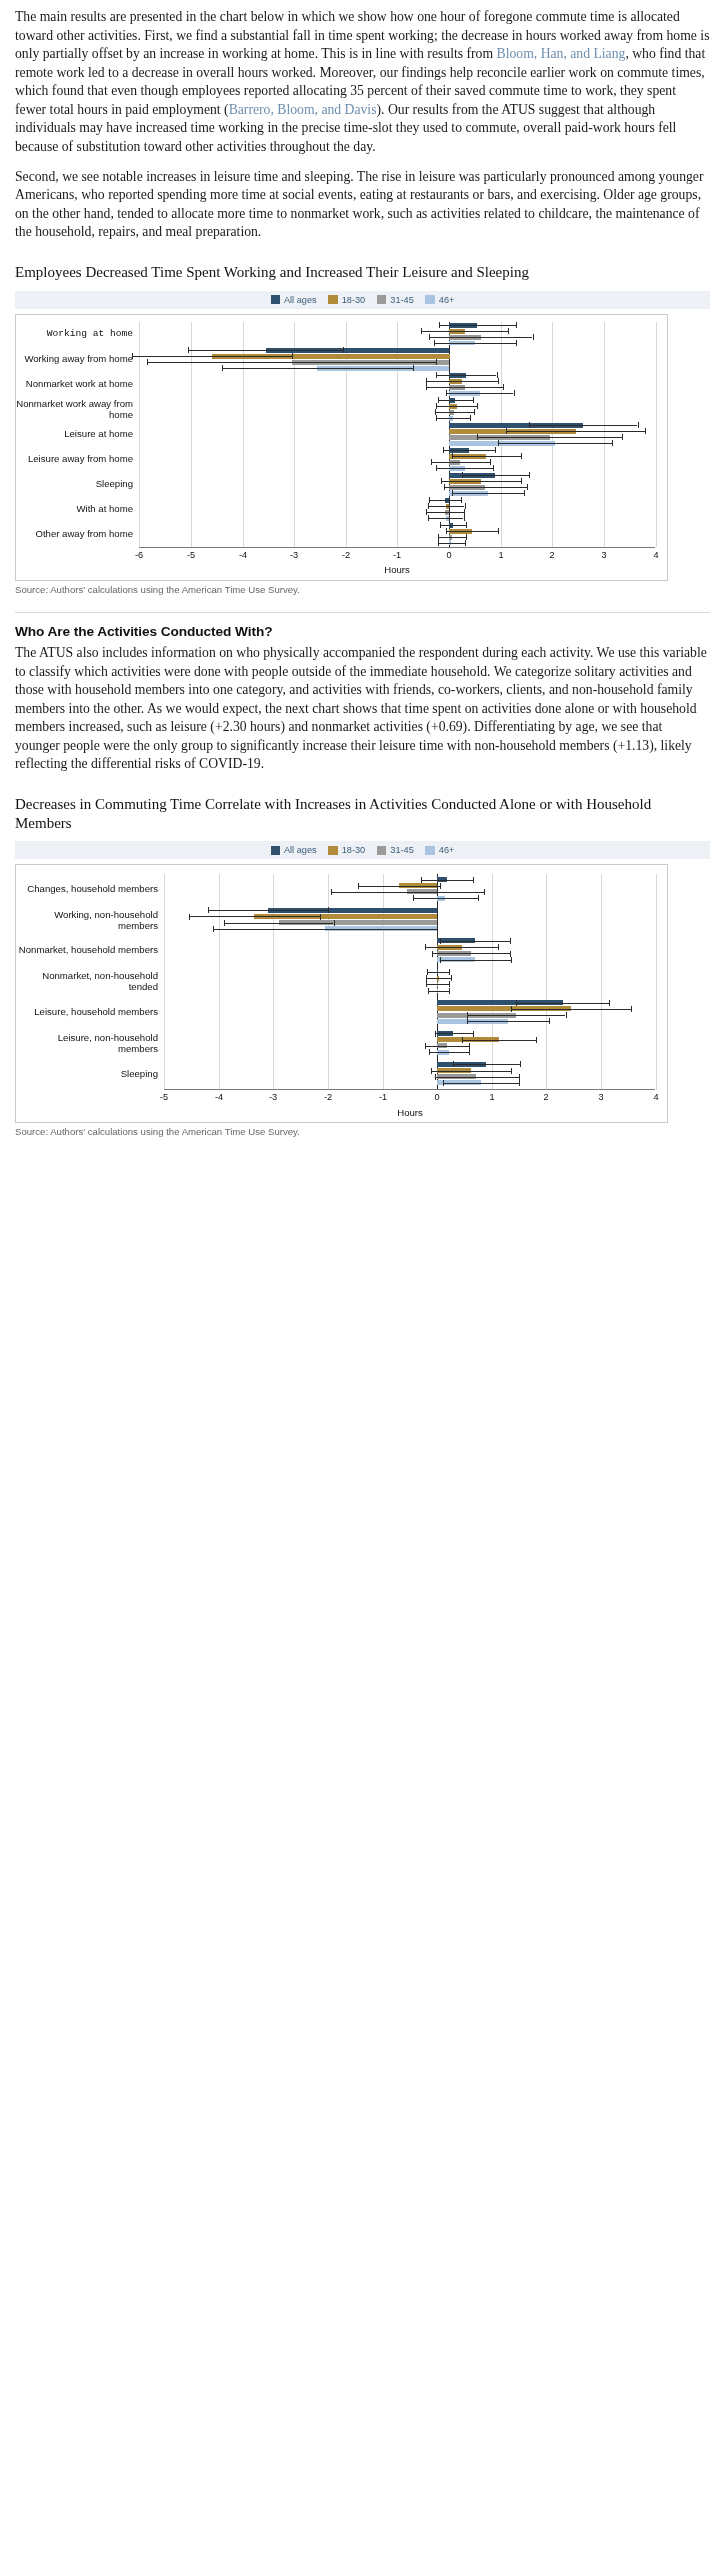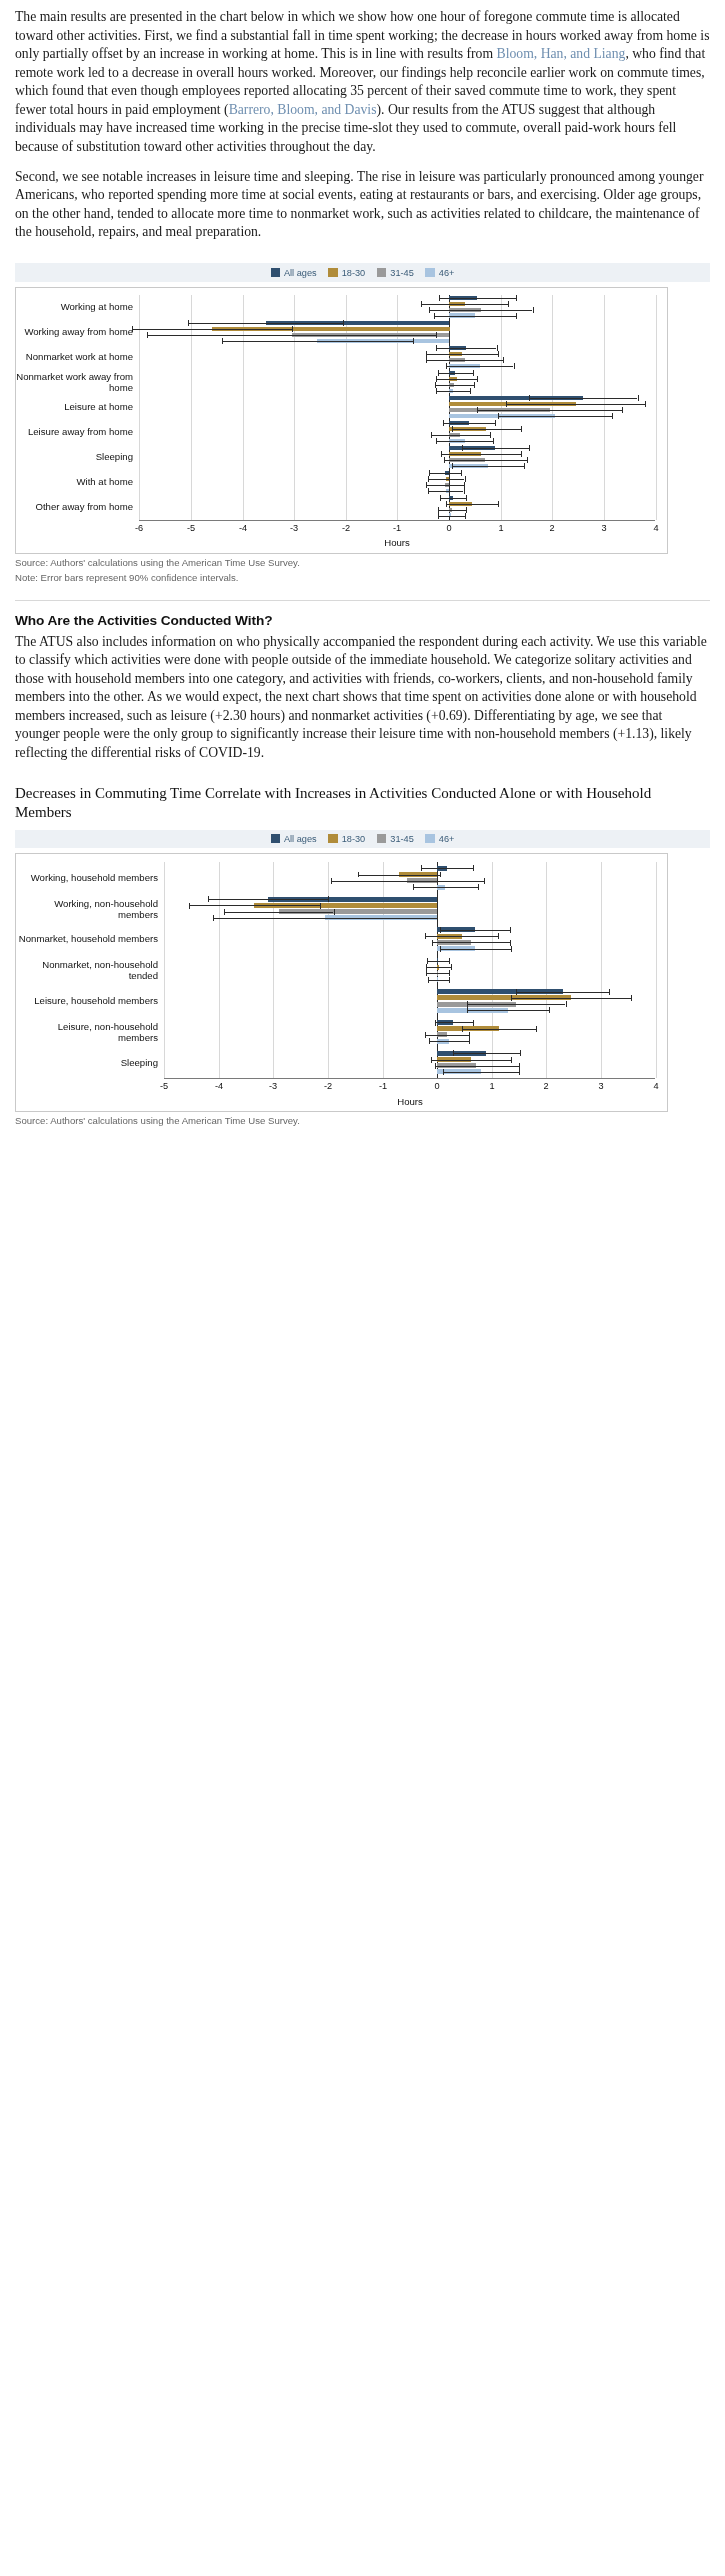--- a/index.html
+++ b/index.html
@@ -140,20 +140,21 @@
 <body>
 
 <div class="page">
 
   <p class="body-text">
     <span>The main results are presented in the chart below in which we show how one hour of foregone commute time is allocated toward other activities. First, we find a substantial fall in time spent working; the decrease in hours worked away from home is only partially offset by an increase in working at home. This is in line with results from </span><a class="cite" href="#">Bloom, Han, and Liang</a><span>, who find that remote work led to a decrease in overall hours worked. Moreover, our findings help reconcile earlier work on commute times, which found that even though employees reported allocating 35 percent of their saved commute time to work, they spent fewer total hours in paid employment (</span><a class="cite" href="#">Barrero, Bloom, and Davis</a><span>). Our results from the ATUS suggest that although individuals may have increased time working in the precise time-slot they used to commute, overall paid-work hours fell because of substitution toward other activities throughout the day.</span>
   </p>
   <p class="body-text">Second, we see notable increases in leisure time and sleeping. The rise in leisure was particularly pronounced among younger Americans, who reported spending more time at social events, eating at restaurants or bars, and exercising. Older age groups, on the other hand, tended to allocate more time to nonmarket work, such as activities related to childcare, the maintenance of the household, repairs, and meal preparation.</p>
 
   <div class="chart-block">
+    <div class="chart-title">Employees Decreased Time Spent Working and Increased Their Leisure and Sleeping</div>
     <div class="legend">
       <span class="legend-item">
         <span class="legend-swatch" style="background:#2f4f6f"></span>
         <span>All ages</span>
       </span>
       <span class="legend-item">
         <span class="legend-swatch" style="background:#b08c3a"></span>
         <span>18-30</span>
       </span>
       <span class="legend-item">
@@ -171,21 +172,21 @@
           <div class="gridline" style="left: 175px; top: 6.7px; height: 225px; bottom: auto;"></div>
           <div class="gridline" style="left: 227px; top: 6.7px; height: 225px; bottom: auto;"></div>
           <div class="gridline" style="left: 278px; top: 6.7px; height: 225px; bottom: auto;"></div>
           <div class="gridline" style="left: 330px; top: 6.7px; height: 225px; bottom: auto;"></div>
           <div class="gridline" style="left: 381px; top: 6.7px; height: 225px; bottom: auto;"></div>
           <div class="zeroline" style="left: 433px; top: 6.7px; height: 225px; bottom: auto;"></div>
           <div class="gridline" style="left: 485px; top: 6.7px; height: 225px; bottom: auto;"></div>
           <div class="gridline" style="left: 536px; top: 6.7px; height: 225px; bottom: auto;"></div>
           <div class="gridline" style="left: 588px; top: 6.7px; height: 225px; bottom: auto;"></div>
           <div class="gridline" style="left: 640px; top: 6.7px; height: 225px; bottom: auto;"></div>
-          <div class="cat-label" style="top: 19px; left: 0px; width: 117px;">Working at home</div>
+          <div class="cat-label" style="top: 19px; left: 0px; width: 117px; font-family: Liberation Mono, monospace;">Working at home</div>
           <div class="cat-label" style="top: 44px; left: 0px; width: 117px;">Working away from home</div>
           <div class="cat-label" style="top: 69px; left: 0px; width: 117px;">Nonmarket work at home</div>
           <div class="cat-label" style="top: 94px; left: 0px; width: 117px;">Nonmarket work away from home</div>
           <div class="cat-label" style="top: 119px; left: 0px; width: 117px;">Leisure at home</div>
           <div class="cat-label" style="top: 144px; left: 0px; width: 117px;">Leisure away from home</div>
           <div class="cat-label" style="top: 169px; left: 0px; width: 117px;">Sleeping</div>
           <div class="cat-label" style="top: 194px; left: 0px; width: 117px;">With at home</div>
           <div class="cat-label" style="top: 219px; left: 0px; width: 117px;">Other away from home</div>
           <div class="bar" style="left: 433px; top: 8px; width: 28px; height: 4.6px; background: rgb(47, 79, 111);"></div>
           <div class="errbar" style="left: 423px; width: 77px; top: 10.4px;"></div>
@@ -340,21 +341,20 @@
           <div class="xtick" style="left: 381px; top: 235px;">-1</div>
           <div class="xtick" style="left: 433px; top: 235px;">0</div>
           <div class="xtick" style="left: 485px; top: 235px;">1</div>
           <div class="xtick" style="left: 536px; top: 235px;">2</div>
           <div class="xtick" style="left: 588px; top: 235px;">3</div>
           <div class="xtick" style="left: 640px; top: 235px;">4</div>
           <div class="xlabel" style="left: 381px; top: 249px;">Hours</div>
         </div>
       </div>
     <div class="note">Source: Authors' calculations using the American Time Use Survey.</div>
-    <div class="note">Note: Error bars represent 90% confidence intervals.</div>
   </div>
 
   <hr class="divider">
 
   <h2 class="section-head">Who Are the Activities Conducted With?</h2>
   <p class="body-text">The ATUS also includes information on who physically accompanied the respondent during each activity. We use this variable to classify which activities were done with people outside of the immediate household. We categorize solitary activities and those with household members into one category, and activities with friends, co-workers, clients, and non-household family members into the other. As we would expect, the next chart shows that time spent on activities done alone or with household members increased, such as leisure (+2.30 hours) and nonmarket activities (+0.69). Differentiating by age, we see that younger people were the only group to significantly increase their leisure time with non-household members (+1.13), likely reflecting the differential risks of COVID-19.</p>
 
   <div class="chart-block">
     <div class="chart-title">Decreases in Commuting Time Correlate with Increases in Activities Conducted Alone or with Household Members</div>
     <div class="legend">
@@ -380,21 +380,21 @@
           <div class="gridline" style="left: 148px; top: 8.3px; height: 216px; bottom: auto;"></div>
           <div class="gridline" style="left: 203px; top: 8.3px; height: 216px; bottom: auto;"></div>
           <div class="gridline" style="left: 257px; top: 8.3px; height: 216px; bottom: auto;"></div>
           <div class="gridline" style="left: 312px; top: 8.3px; height: 216px; bottom: auto;"></div>
           <div class="gridline" style="left: 367px; top: 8.3px; height: 216px; bottom: auto;"></div>
           <div class="zeroline" style="left: 421px; top: 8.3px; height: 216px; bottom: auto;"></div>
           <div class="gridline" style="left: 476px; top: 8.3px; height: 216px; bottom: auto;"></div>
           <div class="gridline" style="left: 530px; top: 8.3px; height: 216px; bottom: auto;"></div>
           <div class="gridline" style="left: 585px; top: 8.3px; height: 216px; bottom: auto;"></div>
           <div class="gridline" style="left: 640px; top: 8.3px; height: 216px; bottom: auto;"></div>
-          <div class="cat-label" style="top: 24px; left: 0px; width: 142px;">Working, household members</div>
+          <div class="cat-label" style="top: 24px; left: 0px; width: 142px;">Changes, household members</div>
           <div class="cat-label" style="top: 55px; left: 0px; width: 142px;">Working, non-household members</div>
           <div class="cat-label" style="top: 85px; left: 0px; width: 142px;">Nonmarket, household members</div>
           <div class="cat-label" style="top: 116px; left: 0px; width: 142px;">Nonmarket, non-household tended</div>
           <div class="cat-label" style="top: 147px; left: 0px; width: 142px;">Leisure, household members</div>
           <div class="cat-label" style="top: 178px; left: 0px; width: 142px;">Leisure, non-household members</div>
           <div class="cat-label" style="top: 209px; left: 0px; width: 142px;">Sleeping</div>
           <div class="bar" style="left: 421px; top: 12px; width: 9.8px; height: 5px; background: rgb(47, 79, 111);"></div>
           <div class="errbar" style="left: 405px; width: 52px; top: 14.4px;"></div>
           <div class="errcap" style="left: 405px; top: 11.5px;"></div>
           <div class="errcap" style="left: 457px; top: 11.5px;"></div>

